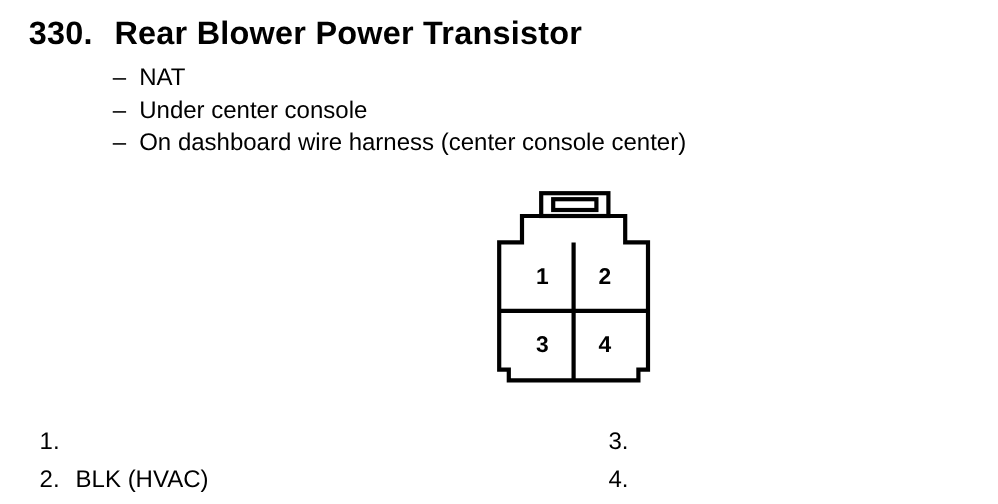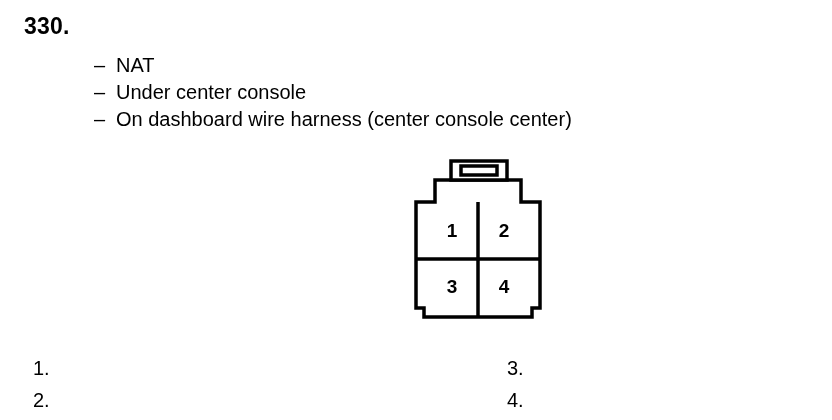--- a/index.html
+++ b/index.html
@@ -15,21 +15,21 @@
     color: #000000;
     overflow: hidden;
   }
 
   .title-row {
     position: absolute;
     top: 13px;
     left: 24px;
     display: flex;
     font-weight: bold;
-    font-size: 23px;
+    font-size: 27px;
     letter-spacing: 0.2px;
     white-space: nowrap;
   }
   .title-row .section-number { margin-right: 18px; }
 
   .bullet-list {
     position: absolute;
     top: 52px;
     left: 94px;
     font-size: 20px;
@@ -73,20 +73,21 @@
   .legend-left  { left: 33px; }
   .legend-right { left: 507px; }
   .legend-row { display: flex; white-space: nowrap; }
   .legend-num { width: 30px; flex: 0 0 30px; }
 </style>
 </head>
 <body>
 
 <div class="title-row">
   <span class="section-number">330.</span>
+  <span>Rear Blower Power Transistor</span>
 </div>
 
 <div class="bullet-list">
   <div class="bullet-row">
     <span class="bullet-dash">–</span>
     <span>NAT</span>
   </div>
   <div class="bullet-row">
     <span class="bullet-dash">–</span>
     <span>Under center console</span>
@@ -114,20 +115,21 @@
     <text class="pin-num" x="96" y="134">4</text>
   </svg>
 </div>
 
 <div class="legend legend-left">
   <div class="legend-row">
     <span class="legend-num">1.</span>
   </div>
   <div class="legend-row">
     <span class="legend-num">2.</span>
+    <span>BLK (HVAC)</span>
   </div>
 </div>
 
 <div class="legend legend-right">
   <div class="legend-row">
     <span class="legend-num">3.</span>
   </div>
   <div class="legend-row">
     <span class="legend-num">4.</span>
   </div>

